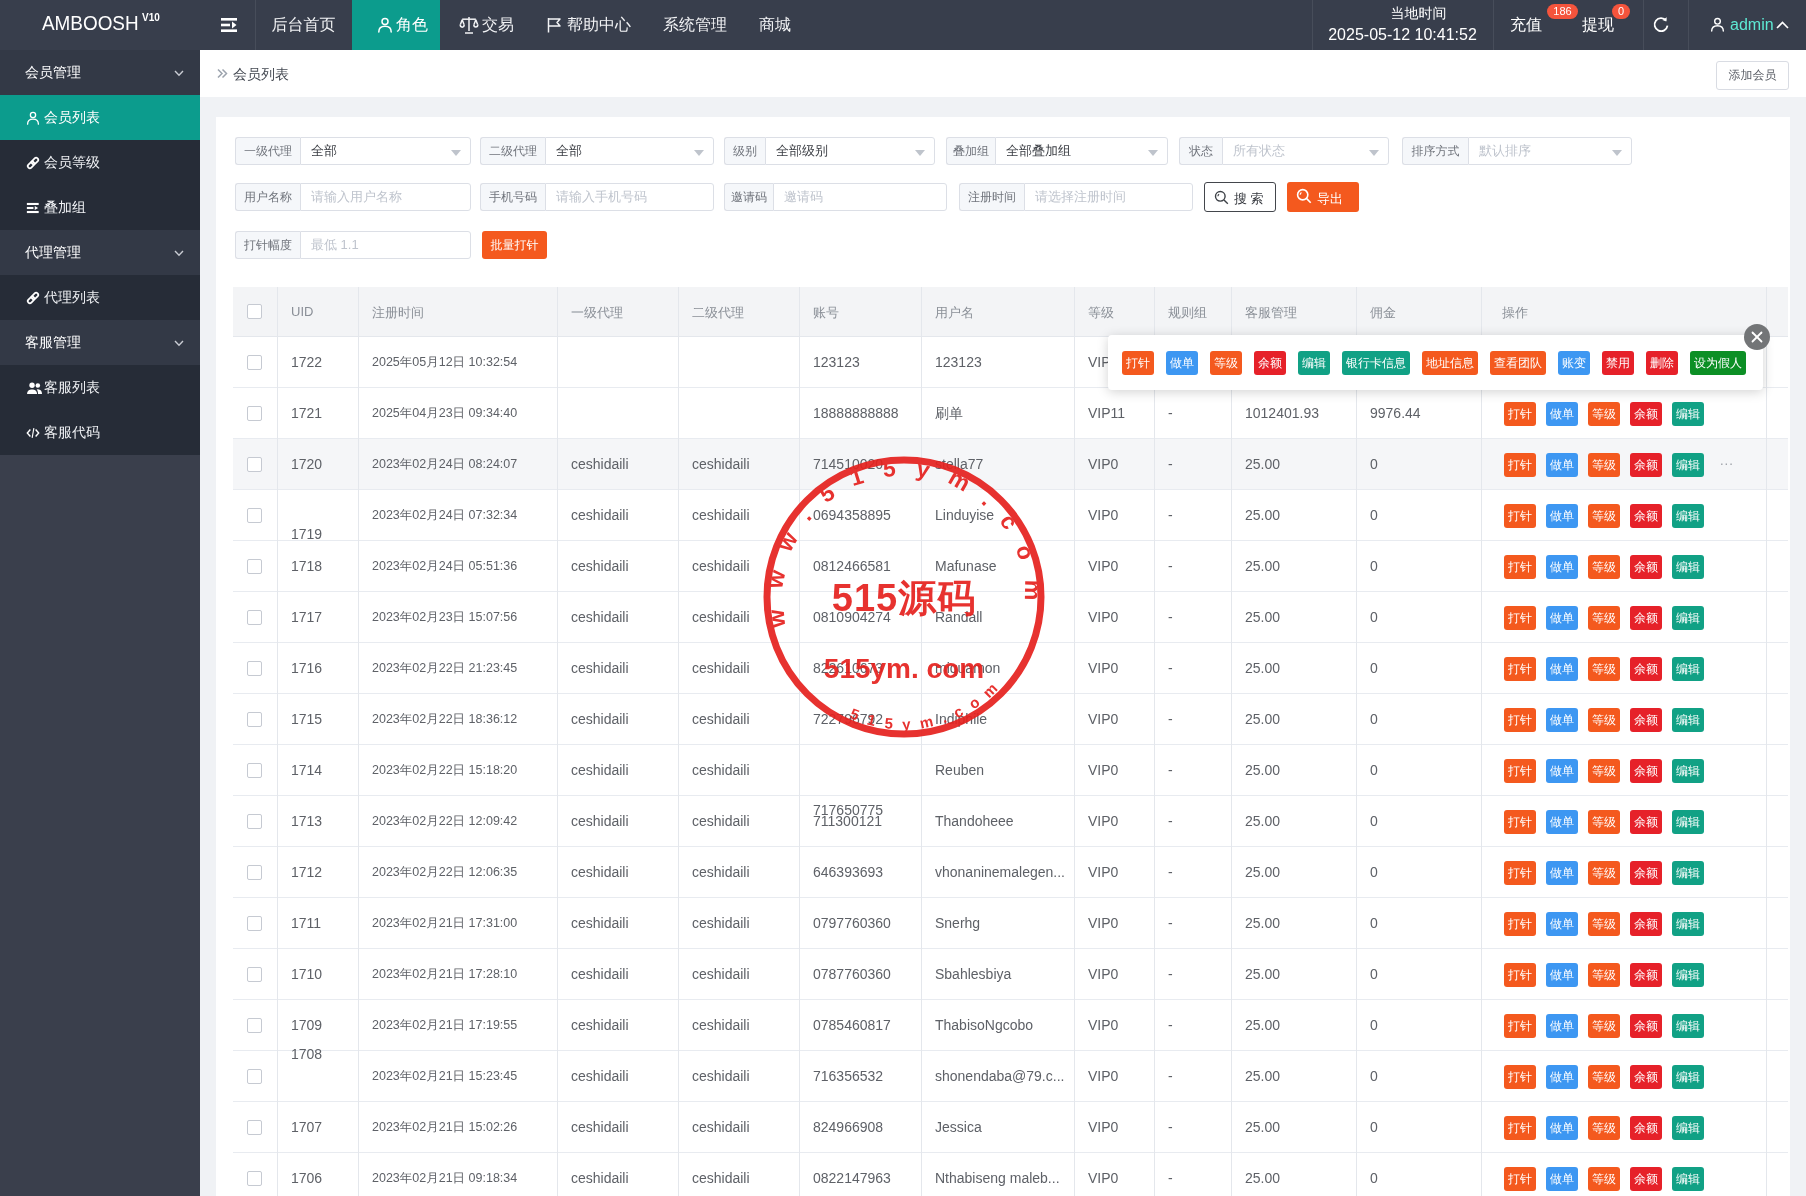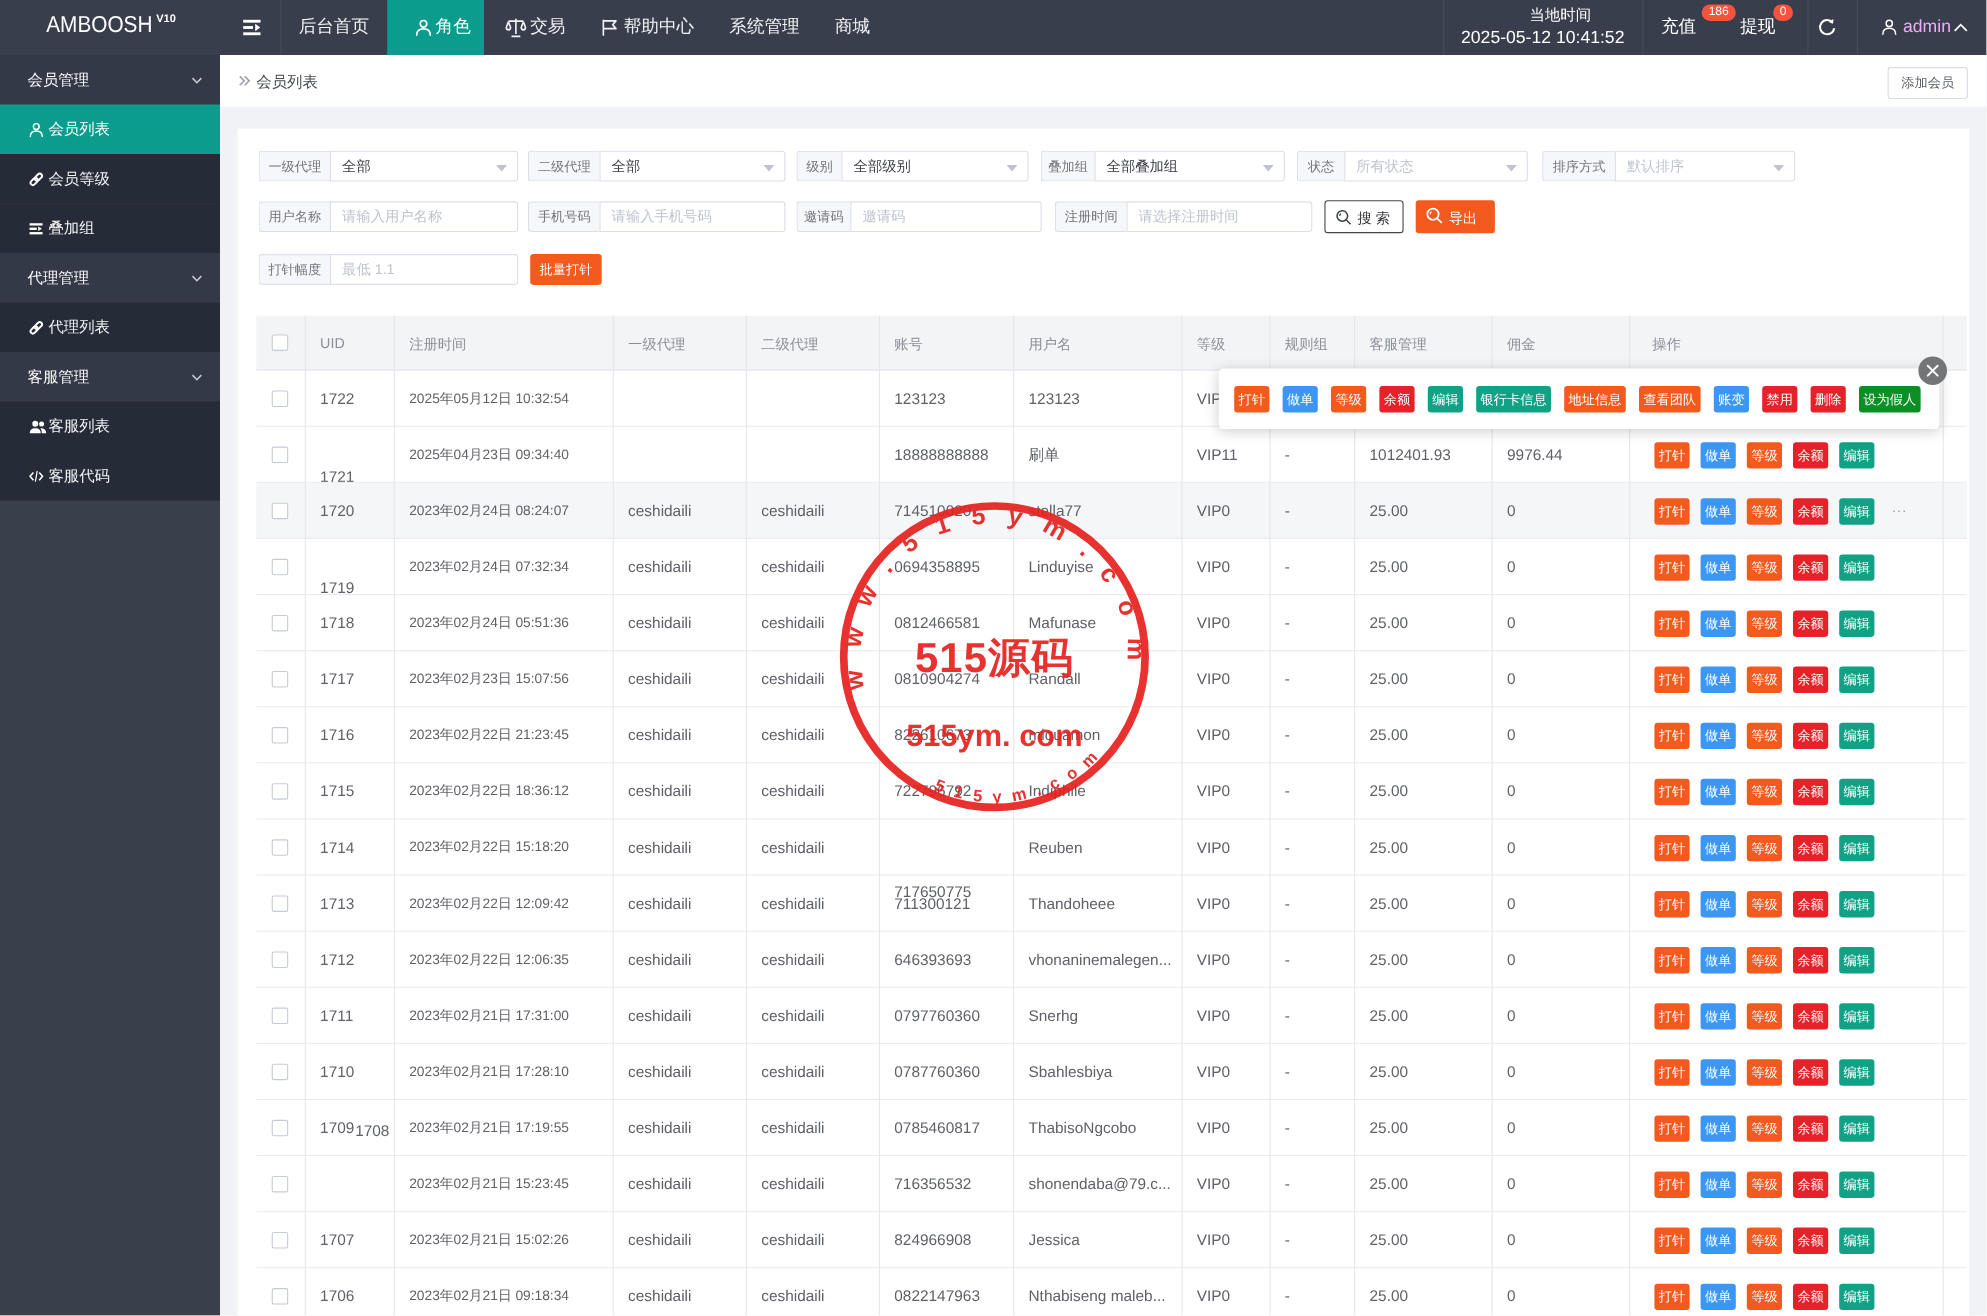--- a/index.html
+++ b/index.html
@@ -89,21 +89,21 @@
 <div class="tbdiv" style="left:1643px"></div>
 <svg class="abs" style="left:1652px;top:16px" width="18" height="18" viewBox="0 0 18 18" fill="none" stroke="#fff" stroke-width="1.8">
 <path d="M14.1 4.5 A6.5 6.5 0 1 0 15.5 9.7"></path>
 <path d="M14.8 1.2 L14.3 5.6 L10.4 4.0 Z" fill="#fff" stroke="none"></path>
 </svg>
 <div class="tbdiv" style="left:1688px"></div>
 <svg class="abs" style="left:1710px;top:17px" width="15" height="15" viewBox="0 0 16 16" fill="none" stroke="#fff" stroke-width="1.5">
 <circle cx="8" cy="4.6" r="3"></circle>
       <path d="M1.8 15 C1.8 10.8 4.5 9.3 8 9.3 C11.5 9.3 14.2 10.8 14.2 15" stroke-linecap="round"></path>
 </svg>
-<div class="abs" style="left:1730px;top:0;height:50px;line-height:50px;color:#f0abfc;font-size:16px;">admin</div>
+<div class="abs" style="left:1730px;top:0;height:50px;line-height:50px;color:#5eead4;font-size:16px;">admin</div>
 <svg class="abs" style="left:1776px;top:21px" width="13" height="8" viewBox="0 0 13 8" fill="none" stroke="#fff" stroke-width="1.6">
       <path d="M1 7 L6.5 1.5 L12 7"></path>
     </svg>
 </div>
 <div id="sidebar">
 <div class="sgroup">会员管理<svg class="schev" viewBox="0 0 12 12" fill="none" stroke="#c9ccd3" stroke-width="1.4">
         <path d="M2 4 L6 8.2 L10 4"></path>
       </svg></div>
 <div class="sitem active"><svg class="sicon" viewBox="0 0 16 16" fill="none" stroke="#fff" stroke-width="1.5">
         <circle cx="8" cy="4.6" r="3"></circle>
@@ -232,21 +232,21 @@
 <div class="td" style="left:372px;top:354px;width:181px;font-size:12.5px;">2025年05月12日 10:32:54</div>
 <div class="td" style="left:813px;top:354px;width:104px;font-size:14px;">123123</div>
 <div class="td" style="left:935px;top:354px;width:135px;font-size:14px;">123123</div>
 <div class="td" style="left:1088px;top:354px;width:62px;font-size:14px;">VIP11</div>
 <div class="td" style="left:1168px;top:354px;width:59px;font-size:14px;">-</div>
 <div class="td" style="left:1245px;top:354px;width:107px;font-size:14px;">25.00</div>
 <div class="td" style="left:1370px;top:354px;width:107px;font-size:14px;">0</div>
 <div class="abs" style="left:1504px;top:351px;white-space:nowrap;"><span class="abtn bo">打针</span><span class="abtn bb">做单</span><span class="abtn bo">等级</span><span class="abtn br">余额</span><span class="abtn bt">编辑</span></div>
 <div class="rline" style="top:387px;"></div>
 <div class="ckb" style="left:247px;top:406px;"></div>
-<div class="td" style="left:291px;top:405px;width:63px;font-size:14px;margin-top:20px;">1721</div>
+<div class="td" style="left:291px;top:405px;width:63px;font-size:14px;">1721</div>
 <div class="td" style="left:372px;top:405px;width:181px;font-size:12.5px;">2025年04月23日 09:34:40</div>
 <div class="td" style="left:813px;top:405px;width:104px;font-size:14px;">18888888888</div>
 <div class="td" style="left:935px;top:405px;width:135px;font-size:14px;">刷单</div>
 <div class="td" style="left:1088px;top:405px;width:62px;font-size:14px;">VIP11</div>
 <div class="td" style="left:1168px;top:405px;width:59px;font-size:14px;">-</div>
 <div class="td" style="left:1245px;top:405px;width:107px;font-size:14px;">1012401.93</div>
 <div class="td" style="left:1370px;top:405px;width:107px;font-size:14px;">9976.44</div>
 <div class="abs" style="left:1504px;top:402px;white-space:nowrap;"><span class="abtn bo">打针</span><span class="abtn bb">做单</span><span class="abtn bo">等级</span><span class="abtn br">余额</span><span class="abtn bt">编辑</span></div>
 <div class="rline" style="top:438px;"></div>
 <div class="abs" style="left:233px;top:439px;width:1555px;height:51px;background:#f5f6f8;"></div>
@@ -401,21 +401,21 @@
 <div class="td" style="left:692px;top:1017px;width:103px;font-size:14px;">ceshidaili</div>
 <div class="td" style="left:813px;top:1017px;width:104px;font-size:14px;">0785460817</div>
 <div class="td" style="left:935px;top:1017px;width:135px;font-size:14px;">ThabisoNgcobo</div>
 <div class="td" style="left:1088px;top:1017px;width:62px;font-size:14px;">VIP0</div>
 <div class="td" style="left:1168px;top:1017px;width:59px;font-size:14px;">-</div>
 <div class="td" style="left:1245px;top:1017px;width:107px;font-size:14px;">25.00</div>
 <div class="td" style="left:1370px;top:1017px;width:107px;font-size:14px;">0</div>
 <div class="abs" style="left:1504px;top:1014px;white-space:nowrap;"><span class="abtn bo">打针</span><span class="abtn bb">做单</span><span class="abtn bo">等级</span><span class="abtn br">余额</span><span class="abtn bt">编辑</span></div>
 <div class="rline" style="top:1050px;"></div>
 <div class="ckb" style="left:247px;top:1069px;"></div>
-<div class="td" style="left:291px;top:1020px;width:63px;font-size:14px;text-align:right;">1708</div>
+<div class="td" style="left:291px;top:1046px;width:63px;font-size:14px;">1708</div>
 <div class="td" style="left:372px;top:1068px;width:181px;font-size:12.5px;">2023年02月21日 15:23:45</div>
 <div class="td" style="left:571px;top:1068px;width:103px;font-size:14px;">ceshidaili</div>
 <div class="td" style="left:692px;top:1068px;width:103px;font-size:14px;">ceshidaili</div>
 <div class="td" style="left:813px;top:1068px;width:104px;font-size:14px;">716356532</div>
 <div class="td" style="left:935px;top:1068px;width:135px;font-size:14px;">shonendaba@79.c...</div>
 <div class="td" style="left:1088px;top:1068px;width:62px;font-size:14px;">VIP0</div>
 <div class="td" style="left:1168px;top:1068px;width:59px;font-size:14px;">-</div>
 <div class="td" style="left:1245px;top:1068px;width:107px;font-size:14px;">25.00</div>
 <div class="td" style="left:1370px;top:1068px;width:107px;font-size:14px;">0</div>
 <div class="abs" style="left:1504px;top:1065px;white-space:nowrap;"><span class="abtn bo">打针</span><span class="abtn bb">做单</span><span class="abtn bo">等级</span><span class="abtn br">余额</span><span class="abtn bt">编辑</span></div>

